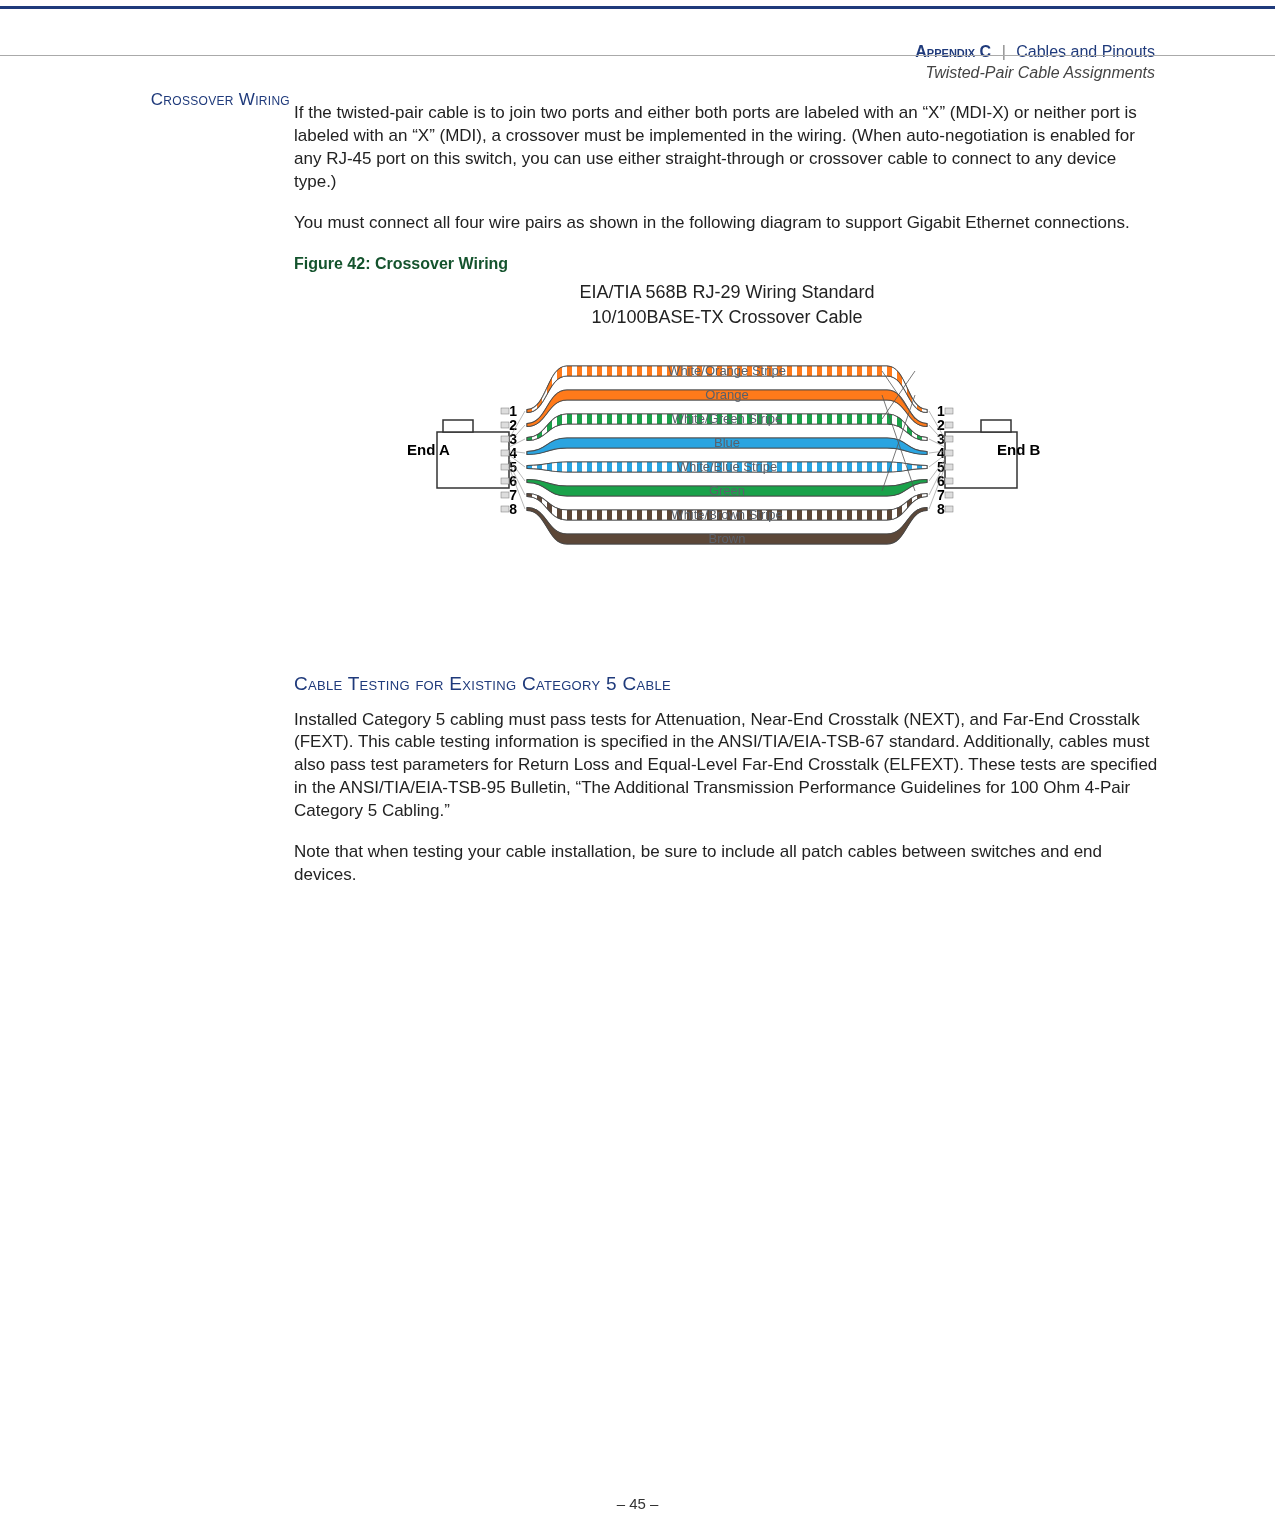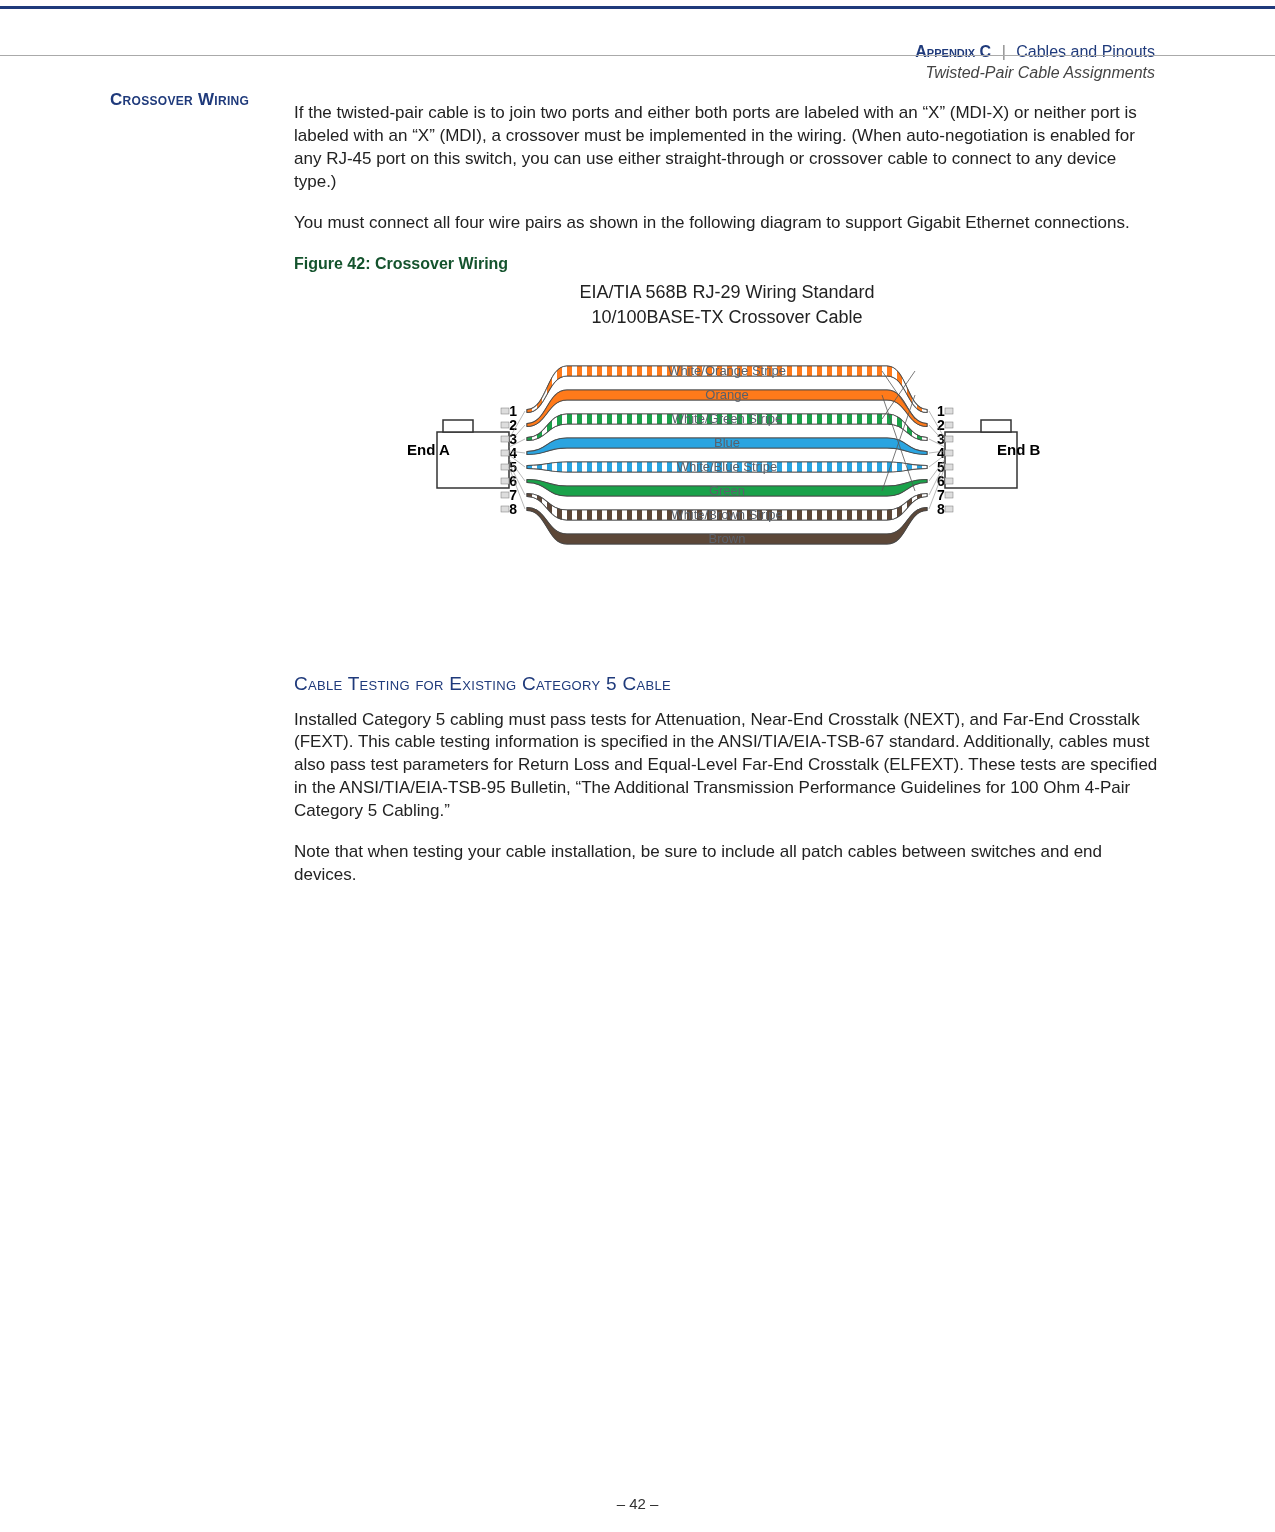--- a/index.html
+++ b/index.html
@@ -68,23 +68,24 @@
     width: 1050px;
   }
 
   .section1 {
     display: flex;
     align-items: flex-start;
   }
   .side-heading {
     width: 180px;
     flex: none;
+    text-align: right;
     padding-right: 4px;
     color: #1f3a7b;
-    font-weight: bold;
+    font-weight: normal;
     font-variant: small-caps;
     font-size: 17px;
     letter-spacing: 0.3px;
   }
   .body-col {
     flex: 1;
     font-size: 17px;
     line-height: 1.35;
     color: #222;
   }
@@ -296,16 +297,16 @@
 
         <div class="sub-heading">Cable Testing for Existing Category 5 Cable</div>
         <p>Installed Category 5 cabling must pass tests for Attenuation, Near-End Crosstalk (NEXT), and Far-End Crosstalk (FEXT). This cable testing information is specified in the ANSI/TIA/EIA-TSB-67 standard. Additionally, cables must also pass test parameters for Return Loss and Equal-Level Far-End Crosstalk (ELFEXT). These tests are specified in the ANSI/TIA/EIA-TSB-95 Bulletin, “The Additional Transmission Performance Guidelines for 100 Ohm 4-Pair Category 5 Cabling.”</p>
         <p>Note that when testing your cable installation, be sure to include all patch cables between switches and end devices.</p>
       </div>
     </div>
 
   </div>
 
   <div class="footer">
-    <span>–  42  –</span>
+    <span>–  45  –</span>
   </div>
 
 </div>
 
 </body></html>

